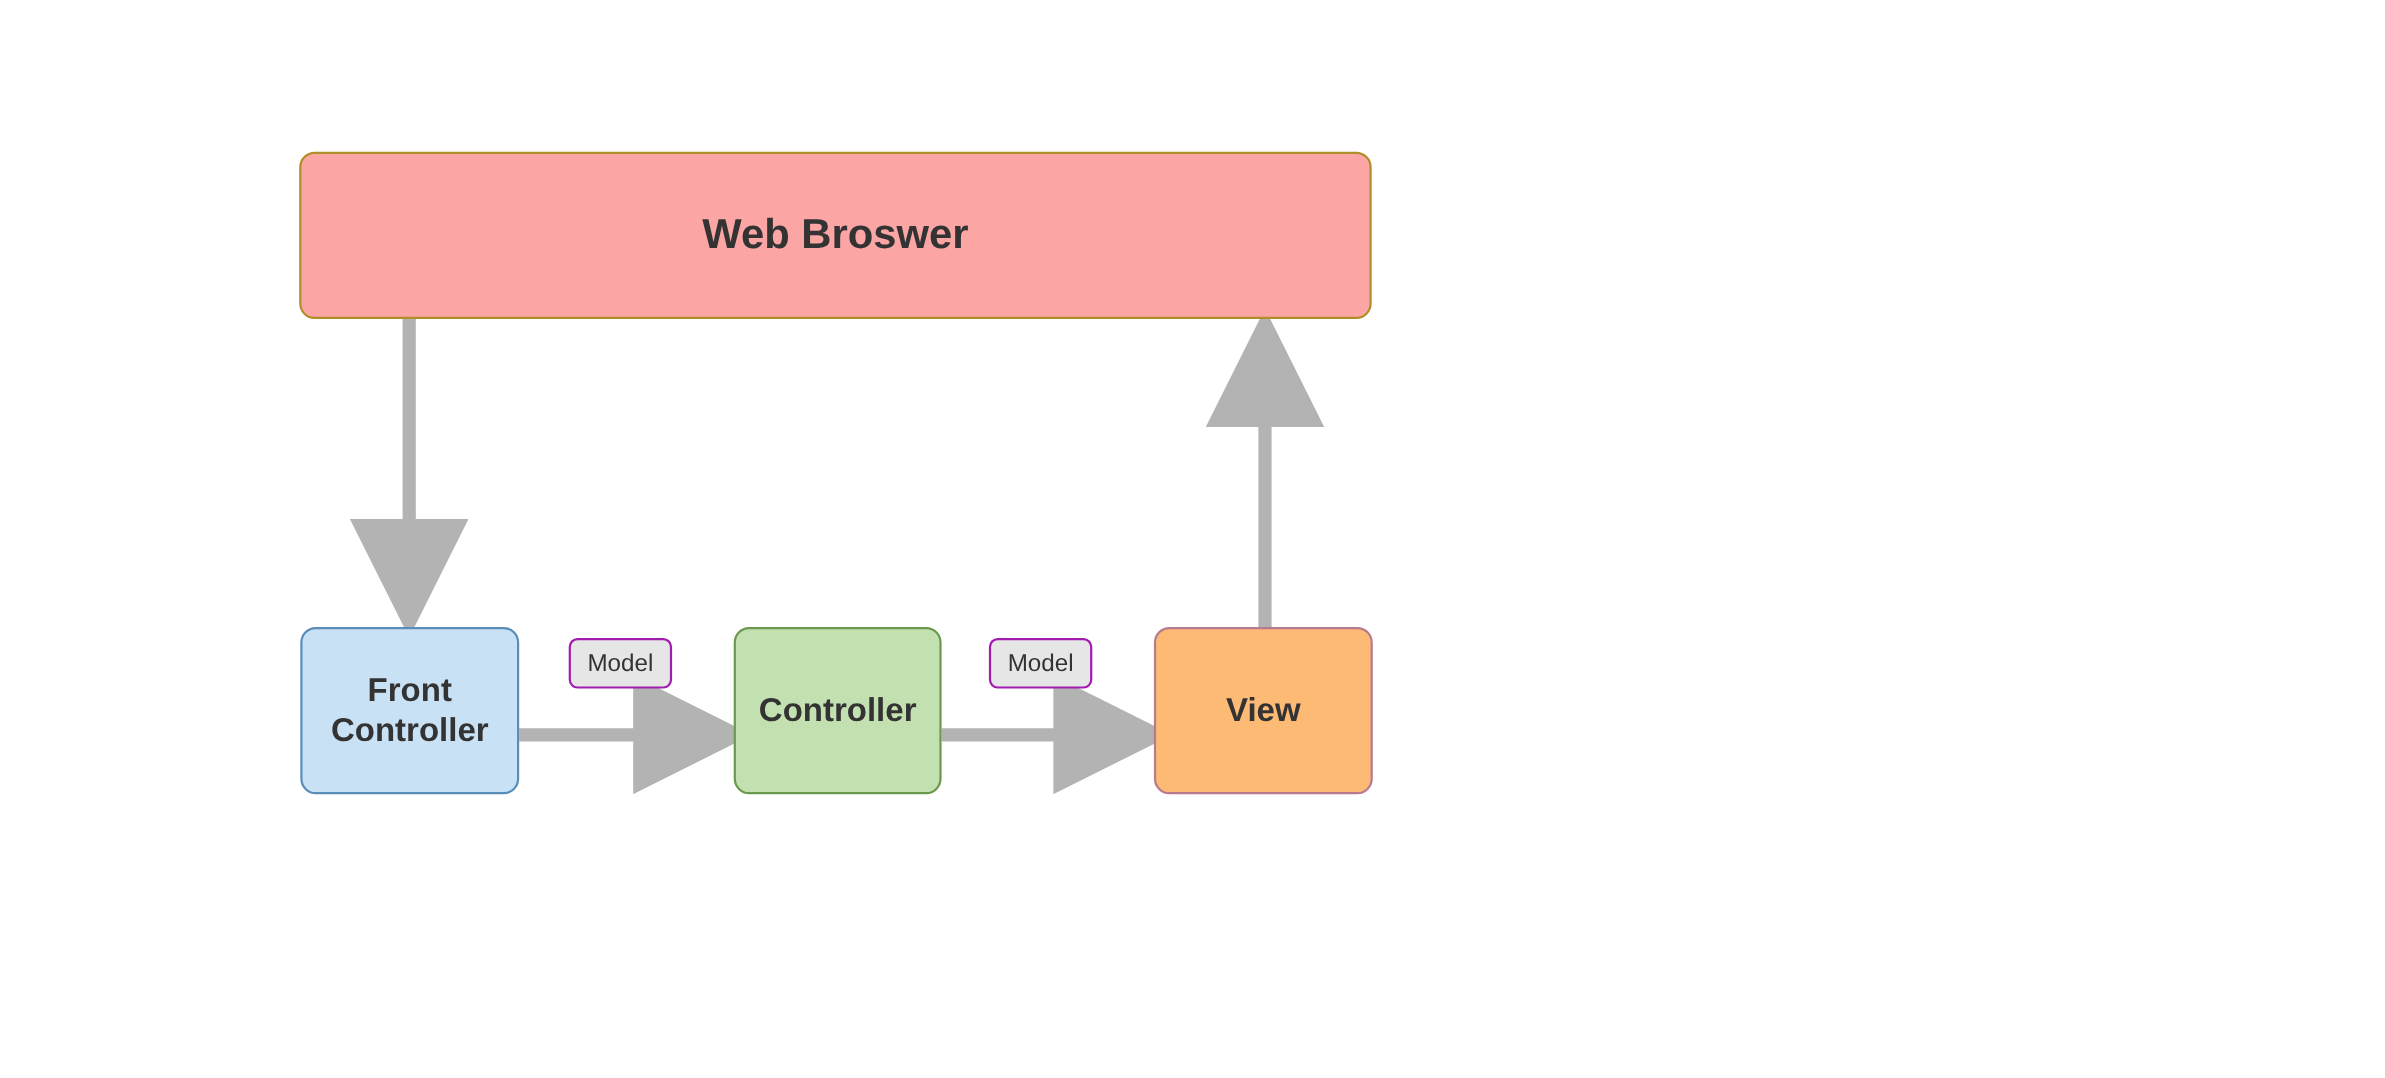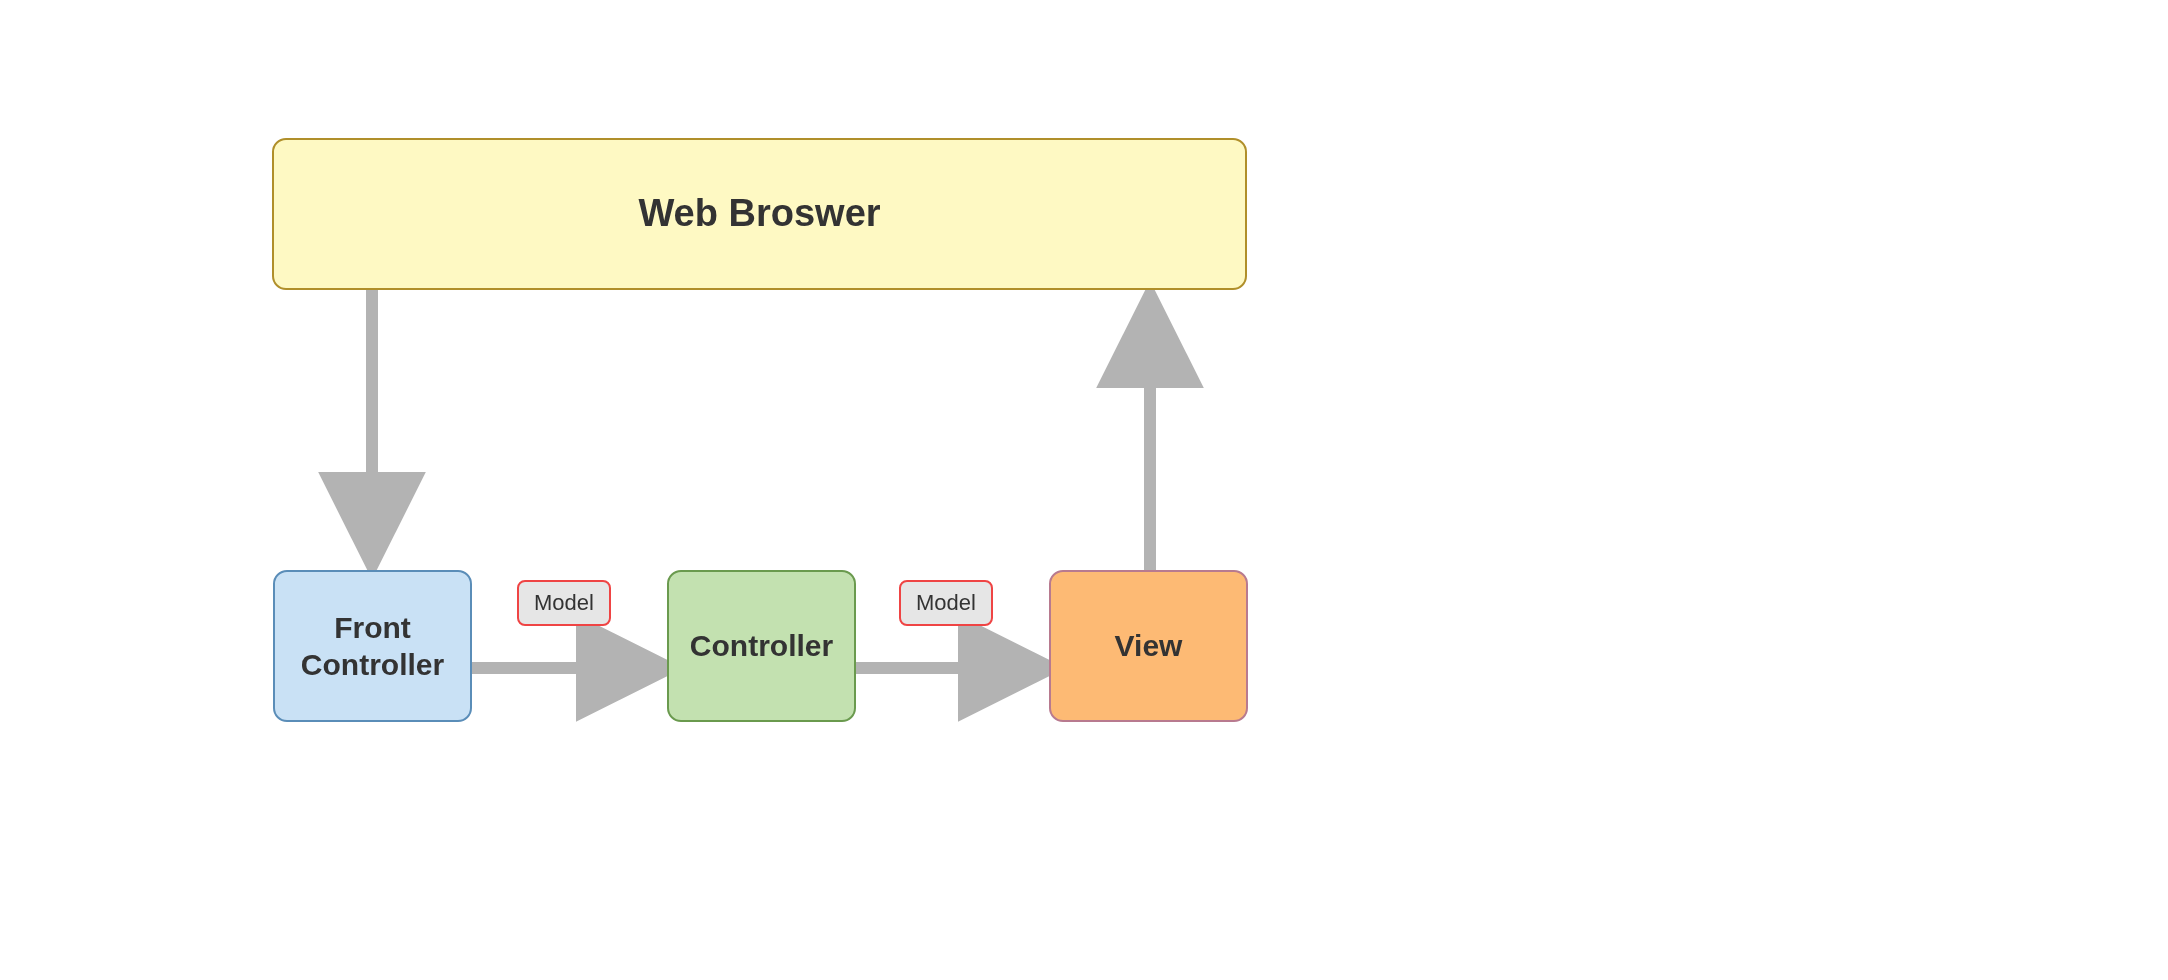--- a/index.html
+++ b/index.html
@@ -23,21 +23,21 @@
     display: flex;
     align-items: center;
     justify-content: center;
     text-align: center;
     box-sizing: border-box;
     font-weight: 700;
     line-height: 1.25;
   }
   .small-label {
     position: absolute;
-    border: 2px solid #ef4444;
+    border: 2px solid #a21caf;
     border-radius: 8px;
     background: #e6e6e6;
     font-size: 22px;
     color: #333333;
     display: flex;
     align-items: center;
     justify-content: center;
     box-sizing: border-box;
   }
   svg.arrows {
@@ -64,21 +64,21 @@
     <line x1="372" y1="290" x2="372" y2="558" stroke="#b3b3b3" stroke-width="12" marker-end="url(#arrowhead)"></line>
 
     <line x1="472" y1="668" x2="662" y2="668" stroke="#b3b3b3" stroke-width="12" marker-end="url(#arrowhead)"></line>
 
     <line x1="856" y1="668" x2="1044" y2="668" stroke="#b3b3b3" stroke-width="12" marker-end="url(#arrowhead)"></line>
 
     <line x1="1150" y1="570" x2="1150" y2="302" stroke="#b3b3b3" stroke-width="12" marker-end="url(#arrowhead)"></line>
   </svg>
 
   <div class="box" style="left:272px; top:138px; width:975px; height:152px;
-              background:#fef9c3; border-color:#b08f2a; font-size:38px;">
+              background:#fca5a5; border-color:#b08f2a; font-size:38px;">
     <span>Web Broswer</span>
   </div>
 
   <div class="box" style="left:273px; top:570px; width:199px; height:152px;
               background:#c9e1f5; border-color:#5a8db8; font-size:30px;">
     <div>
       <span>Front</span><br>
       <span>Controller</span>
     </div>
   </div>

